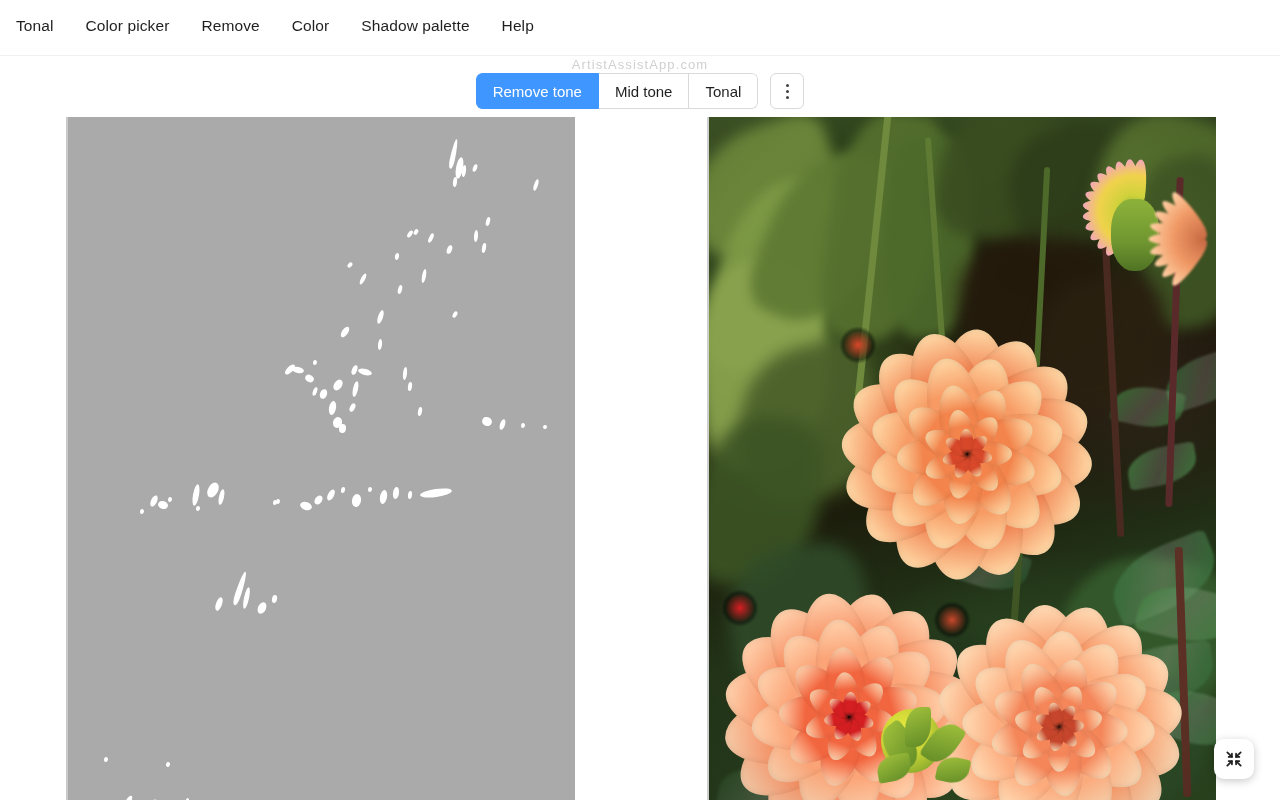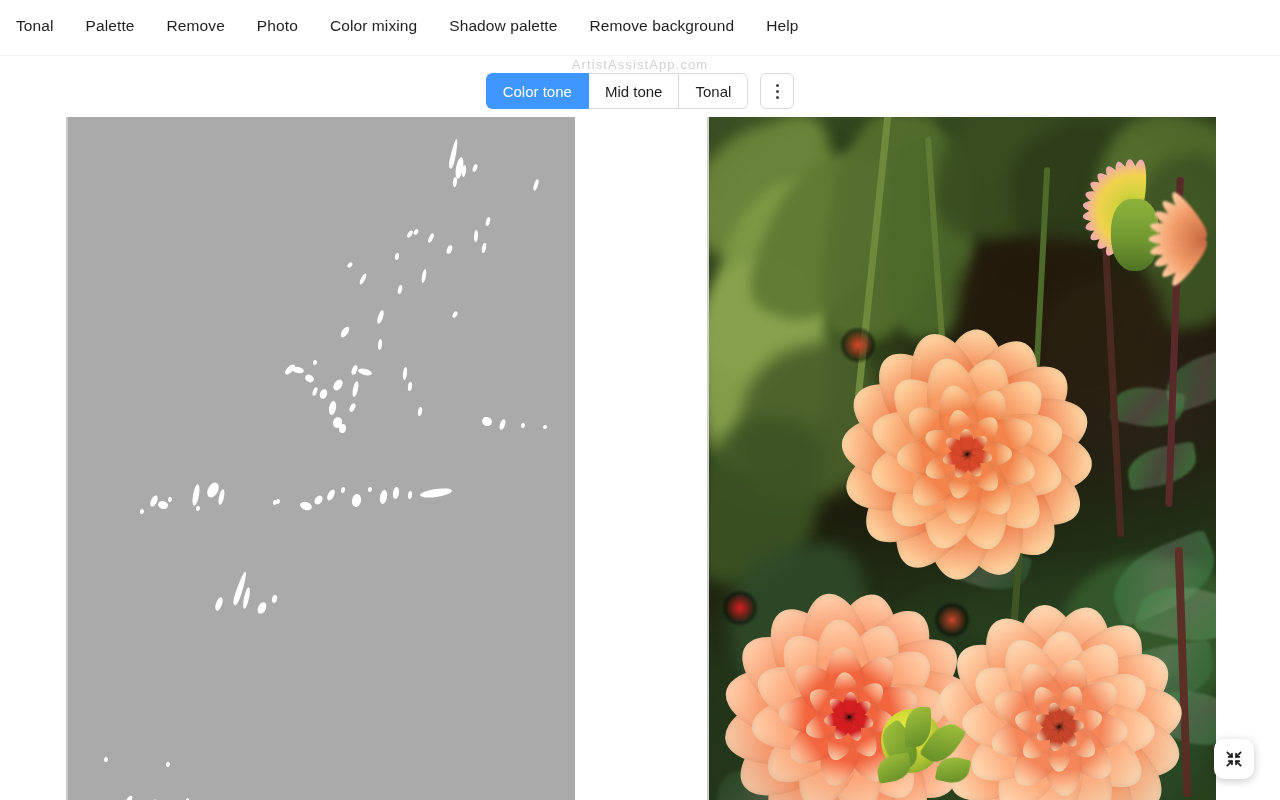--- a/index.html
+++ b/index.html
@@ -199,34 +199,32 @@
     box-shadow: 0 2px 9px rgba(0,0,0,0.22);
     display: flex; align-items: center; justify-content: center;
     cursor: pointer;
   }
 </style>
 </head>
 <body>
 
 <div class="tabbar" id="tabbar">
     <div class="tab">Tonal</div>
-    <div class="tab">Palette</div>
+    <div class="tab">Color picker</div>
     <div class="tab">Remove</div>
-    <div class="tab">Photo</div>
-    <div class="tab">Color mixing</div>
+    <div class="tab">Color</div>
     <div class="tab">Shadow palette</div>
-    <div class="tab">Remove background</div>
     <div class="tab">Help</div>
   </div>
 
 <div class="watermark">ArtistAssistApp.com</div>
 
 <div class="toolbar">
   <div class="segmented" id="segmented">
-      <div class="seg active">Color tone</div>
+      <div class="seg active">Remove tone</div>
       <div class="seg">Mid tone</div>
       <div class="seg">Tonal</div>
     </div>
   <div class="more-btn" title="More">
     <span class="dots">
         <i></i>
         <i></i>
         <i></i>
       </span>
   </div>

